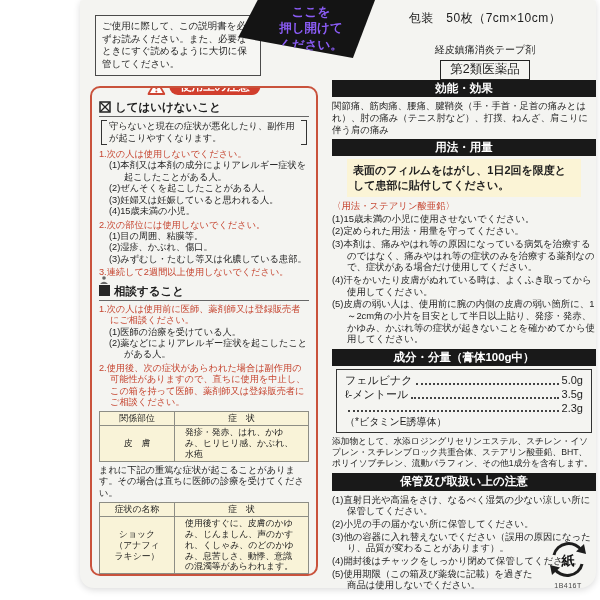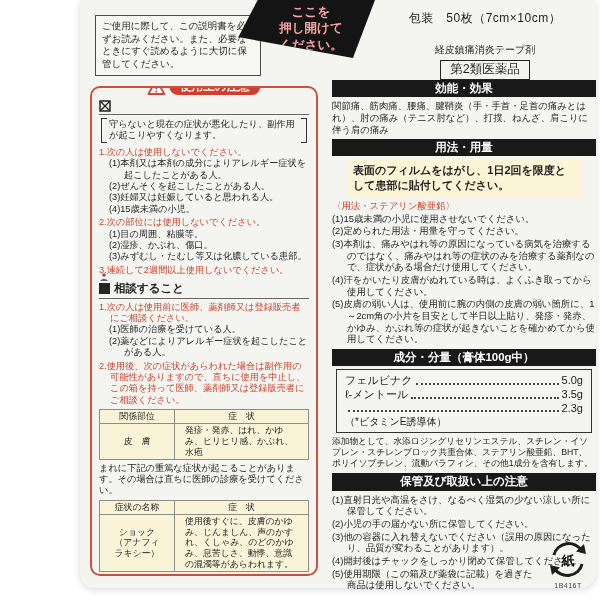--- a/index.html
+++ b/index.html
@@ -6,21 +6,21 @@
   body{width:600px;height:600px;position:relative;background:#ffffff;
        font-family:"Liberation Sans","DejaVu Sans",sans-serif;color:#1d1d1d;overflow:hidden;}
   .package{position:absolute;left:80px;top:0;width:516px;height:588px;background:#f4f4f1;
            border-radius:3px 3px 16px 14px;box-shadow:0 2px 7px rgba(0,0,0,.14);}
   
   .notice-box{position:absolute;left:15px;top:15px;width:152px;border:1px solid #4a4a4a;
               padding:4px 6px;font-size:9.5px;line-height:1.34;background:#f6f6f3;}
   
   .open-tab{position:absolute;left:157px;top:0;width:138px;height:58px;background:#141414;
             clip-path:polygon(15% 0,100% 0,84% 100%,1% 64%);}
-  .open-tab-text{position:absolute;left:22px;top:4px;width:104px;text-align:center;color:#fca5a5;
+  .open-tab-text{position:absolute;left:22px;top:4px;width:104px;text-align:center;color:#8b5cf6;
                  font-weight:bold;font-size:12.5px;line-height:1.3;white-space:pre-line;}
   
   .header-right{position:absolute;left:298px;top:10px;width:214px;text-align:center;}
   .pkg-line{font-size:12px;letter-spacing:.5px;}
   .form-line{font-size:10px;margin-top:16px;}
   .class-badge{display:inline-block;border:1.5px solid #222;padding:0 9px 1px;font-size:12.5px;margin-top:3px;}
   .brand-line{font-size:12.5px;margin-top:3px;letter-spacing:.5px;}
   
   .warn-box{position:absolute;left:10px;top:86px;width:228px;height:490px;border:2px solid #c9523c;
             border-radius:10px;padding:12px 7px 4px;box-sizing:border-box;overflow:hidden;
@@ -90,20 +90,21 @@
       </svg>
       <span class="warn-pill">使用上の注意</span>
     </div>
 
     <div class="sec-head">
       <svg width="12" height="12" viewBox="0 0 12 12">
         <rect x="1" y="1" width="10" height="10" fill="none" stroke="#222" stroke-width="1.5"></rect>
         <line x1="1.5" y1="1.5" x2="10.5" y2="10.5" stroke="#222" stroke-width="1.3"></line>
         <line x1="10.5" y1="1.5" x2="1.5" y2="10.5" stroke="#222" stroke-width="1.3"></line>
       </svg>
+      <span>してはいけないこと</span>
     </div>
 
     <div class="bracket">守らないと現在の症状が悪化したり、副作用が起こりやすくなります。</div>
 
     <div class="num red">1.次の人は使用しないでください。</div>
     <div class="sub">(1)本剤又は本剤の成分によりアレルギー症状を起こしたことがある人。</div>
     <div class="sub">(2)ぜんそくを起こしたことがある人。</div>
     <div class="sub">(3)妊婦又は妊娠していると思われる人。</div>
     <div class="sub">(4)15歳未満の小児。</div>
 

